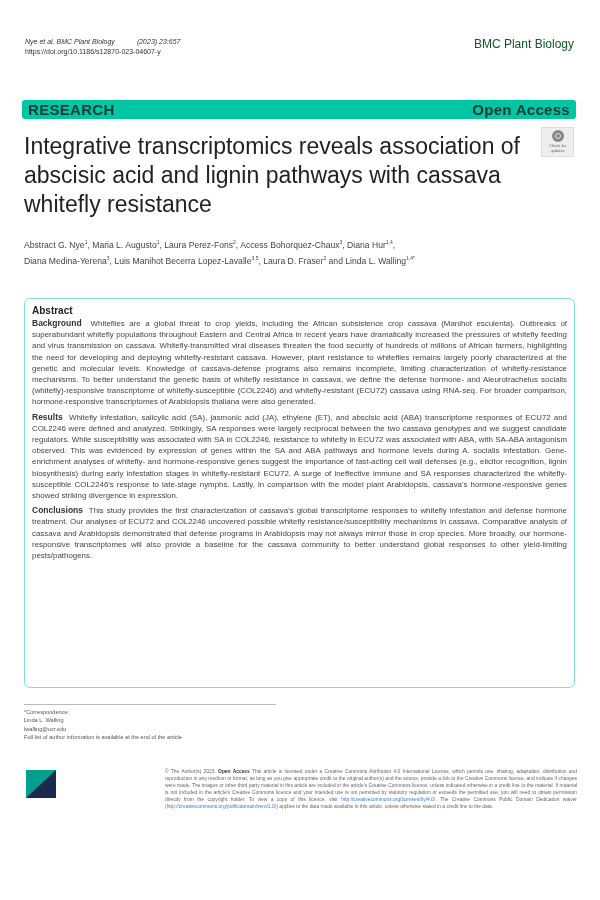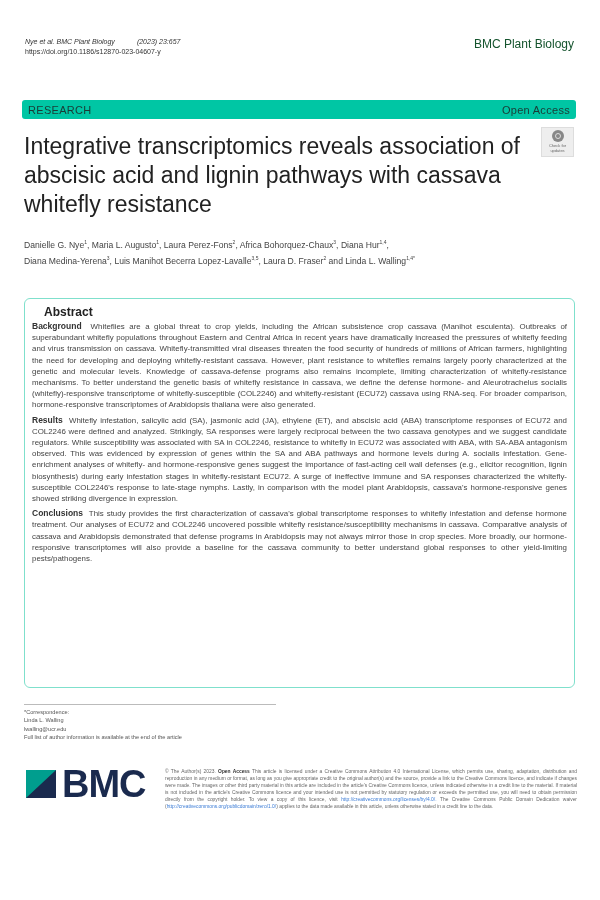--- a/index.html
+++ b/index.html
@@ -2,30 +2,30 @@
 <html><head>
 <meta charset="utf-8">
 <style>
   html, body { margin:0; padding:0; background:#ffffff; }
   body { width:600px; height:900px; position:relative; overflow:hidden; font-family:"Liberation Sans", sans-serif; color:#333; }
   .hdr-left { position:absolute; left:25px; top:37px; font-size:7px; line-height:10px; color:#333; }
   .hdr-left .cit { font-style:italic; }
   .hdr-left .yr { font-style:italic; margin-left:22px; }
   .hdr-right { position:absolute; right:26px; top:37px; font-size:12px; color:#14532d; }
   .banner { position:absolute; left:22px; top:100px; width:554px; height:19px; background:#00c6a4; border-radius:3px; display:flex; align-items:center; justify-content:space-between; padding:0 6px; box-sizing:border-box; }
-  .banner span { font-size:11px; font-weight:normal; color:#1a3a35; letter-spacing:0.3px; }
+  .banner span { font-size:15px; font-weight:bold; color:#1a3a35; letter-spacing:0.3px; }
   .check { position:absolute; left:541px; top:127px; width:33px; height:30px; background:#eeeeee; border:1px solid #ddd; box-sizing:border-box; display:flex; flex-direction:column; align-items:center; justify-content:flex-start; }
   .check .circ { width:12px; height:12px; border-radius:50%; background:#888; margin-top:2px; display:flex; align-items:center; justify-content:center; }
   .check .circ i { width:6px; height:6px; border-radius:50%; border:1.5px solid #ddd; box-sizing:border-box; display:block; }
   .check .lbl { font-size:4px; line-height:5px; color:#666; text-align:center; margin-top:1px; }
   .title { position:absolute; left:24px; top:132px; width:520px; font-size:23px; line-height:29px; color:#222; }
   .authors { position:absolute; left:24px; top:236px; width:556px; font-size:8.6px; line-height:13px; color:#444; }
   .authors sup { font-size:5px; }
   .abstract { position:absolute; left:24px; top:298px; width:551px; height:390px; border:1.5px solid #7fe0cc; border-radius:6px; box-sizing:border-box; padding:6px 7px; }
-  .abstract h2 { margin:0 0 2px 12px; font-size:12px; font-weight:bold; color:#222; }
+  .abstract h2 { margin:0 0 2px 0; font-size:10px; font-weight:bold; color:#222; }
   .abstract p { margin:0 0 4px 0; font-size:7.9px; line-height:11.2px; color:#444; text-align:justify; }
   .abstract p b { color:#333; font-size:8.5px; }
   .corr { position:absolute; left:24px; top:704px; width:252px; border-top:1px solid #bbb; padding-top:3px; font-size:5.6px; line-height:8.3px; color:#555; }
   .bmc { position:absolute; left:26px; top:770px; display:flex; align-items:center; }
   .bmc .sq { width:30px; height:28px; position:relative; background:#1a2a4e; overflow:hidden; }
   .bmc .sq .tri { position:absolute; left:0; top:0; width:0; height:0; border-top:28px solid #009e8e; border-right:30px solid transparent; }
   .bmc .txt { font-size:38px; font-weight:bold; color:#1a2a4e; margin-left:6px; letter-spacing:-1px; line-height:28px; }
   .license { position:absolute; left:165px; top:768px; width:412px; font-size:4.9px; line-height:7.1px; color:#666; text-align:justify; }
   .license b { color:#333; }
   .license a { color:#3a7bd5; text-decoration:none; }
@@ -47,24 +47,24 @@
 <div class="check">
   <div class="circ">
       <i></i>
     </div>
   <div class="lbl"><span>Check for</span><br><span>updates</span></div>
 </div>
 
 <div class="title">Integrative transcriptomics reveals association of abscisic acid and lignin pathways with cassava whitefly resistance</div>
 
 <div class="authors">
-  <span><span>Danielle G. Nye</span><sup>1</sup></span>,
+  <span><span>Abstract G. Nye</span><sup>1</sup></span>,
   <span><span>Maria L. Augusto</span><sup>1</sup></span>,
   <span><span>Laura Perez-Fons</span><sup>2</sup></span>,
-  <span><span>Africa Bohorquez-Chaux</span><sup>3</sup></span>,
+  <span><span>Access Bohorquez-Chaux</span><sup>3</sup></span>,
   <span><span>Diana Hur</span><sup>1,4</sup></span>,<br>
   <span><span>Diana Medina-Yerena</span><sup>3</sup></span>,
   <span><span>Luis Manihot Becerra Lopez-Lavalle</span><sup>3,5</sup></span>,
   <span><span>Laura D. Fraser</span><sup>2</sup></span> and
   <span><span>Linda L. Walling</span><sup>1,4*</sup></span>
 </div>
 
 <div class="abstract">
   <h2>Abstract</h2>
   <p><b>Background</b>&nbsp; <span>Whiteflies are a global threat to crop yields, including the African subsistence crop cassava (Manihot esculenta). Outbreaks of superabundant whitefly populations throughout Eastern and Central Africa in recent years have dramatically increased the pressures of whitefly feeding and virus transmission on cassava. Whitefly-transmitted viral diseases threaten the food security of hundreds of millions of African farmers, highlighting the need for developing and deploying whitefly-resistant cassava. However, plant resistance to whiteflies remains largely poorly characterized at the genetic and molecular levels. Knowledge of cassava-defense programs also remains incomplete, limiting characterization of whitefly-resistance mechanisms. To better understand the genetic basis of whitefly resistance in cassava, we define the defense hormone- and Aleurotrachelus socialis (whitefly)-responsive transcriptome of whitefly-susceptible (COL2246) and whitefly-resistant (ECU72) cassava using RNA-seq. For broader comparison, hormone-responsive transcriptomes of Arabidopsis thaliana were also generated.</span></p>
@@ -76,18 +76,17 @@
   <div>*Correspondence:</div>
   <div>Linda L. Walling</div>
   <div>lwalling@ucr.edu</div>
   <div>Full list of author information is available at the end of the article</div>
 </div>
 
 <div class="bmc">
   <div class="sq">
       <div class="tri"></div>
     </div>
-  <div class="txt">BMC</div>
 </div>
 
 <div class="license">
   <span>© The Author(s) 2023.</span> <b>Open Access</b> <span>This article is licensed under a Creative Commons Attribution 4.0 International License, which permits use, sharing, adaptation, distribution and reproduction in any medium or format, as long as you give appropriate credit to the original author(s) and the source, provide a link to the Creative Commons licence, and indicate if changes were made. The images or other third party material in this article are included in the article's Creative Commons licence, unless indicated otherwise in a credit line to the material. If material is not included in the article's Creative Commons licence and your intended use is not permitted by statutory regulation or exceeds the permitted use, you will need to obtain permission directly from the copyright holder. To view a copy of this licence, visit</span> <a>http://creativecommons.org/licenses/by/4.0/.</a> <span>The Creative Commons Public Domain Dedication waiver (</span><a>http://creativecommons.org/publicdomain/zero/1.0/</a><span>) applies to the data made available in this article, unless otherwise stated in a credit line to the data.</span>
 </div>
 
 </body></html>

